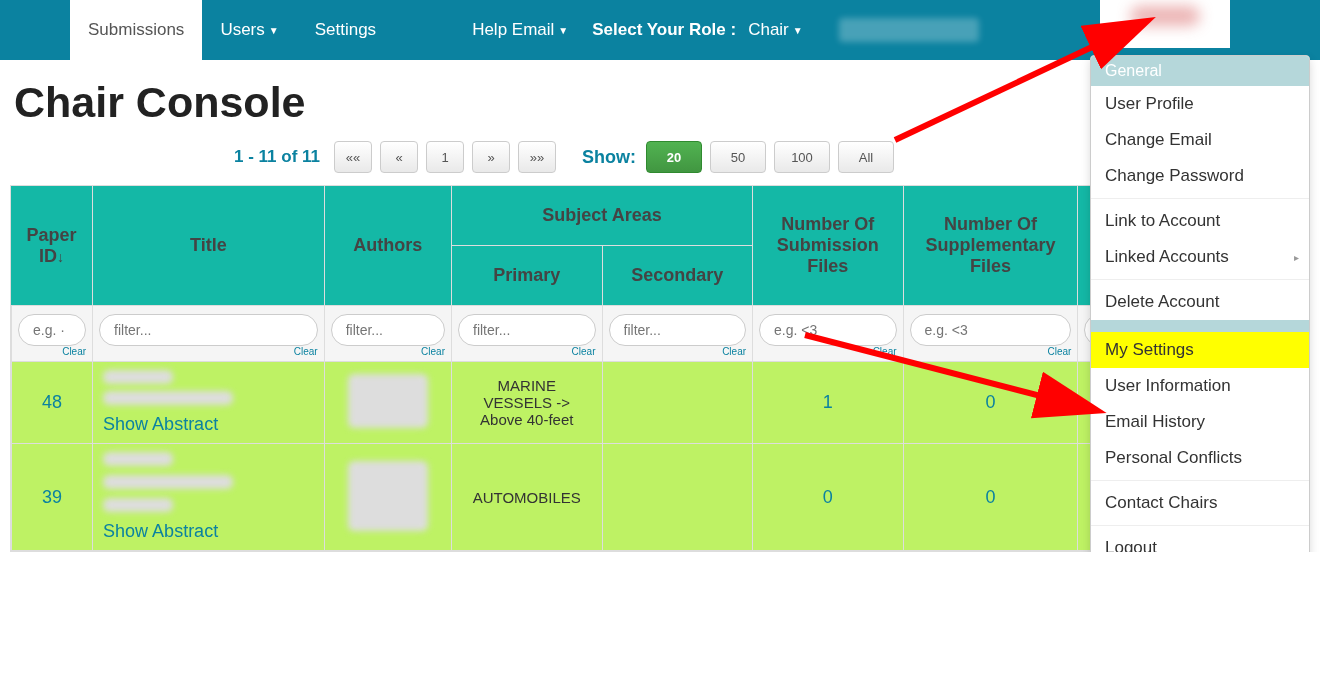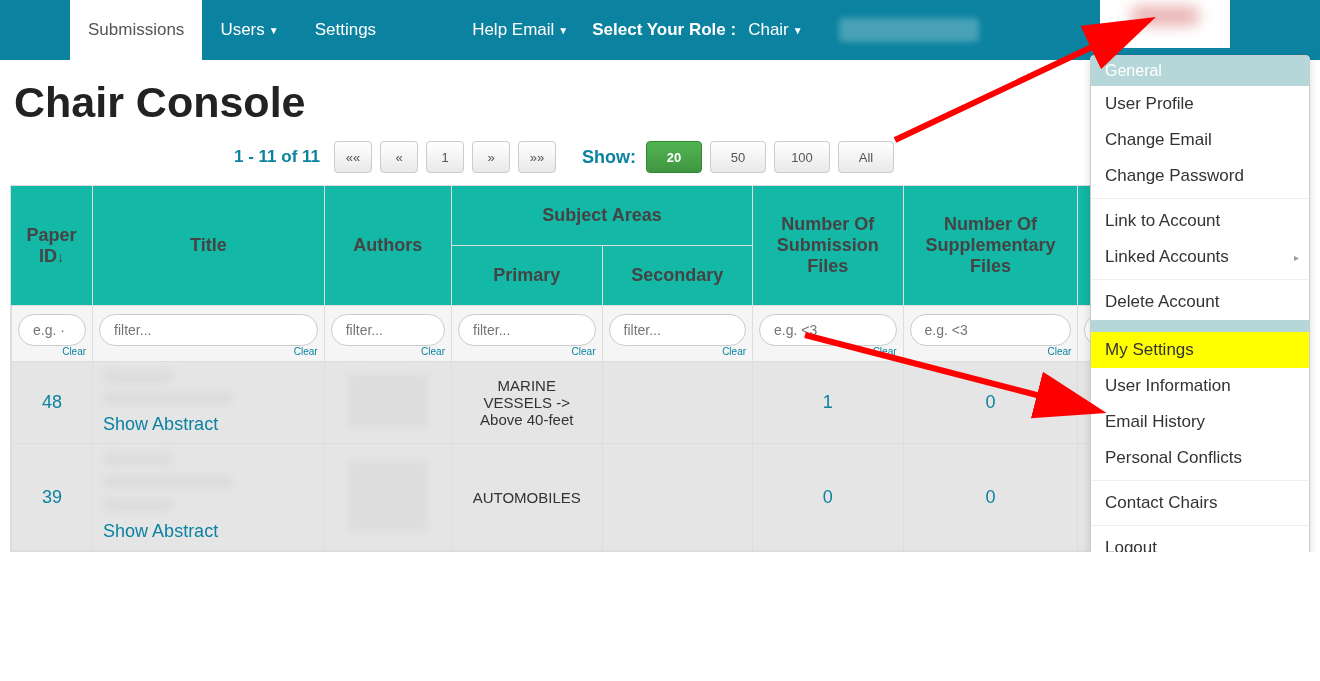--- a/index.html
+++ b/index.html
@@ -92,21 +92,21 @@
     width:calc(100% - 20px);
     margin:0 10px;
     border:1px solid var(--border);
   }
   table.grid th, table.grid td{
     border-left:1px solid var(--border);
     border-bottom:1px solid var(--border);
     padding:8px 10px;
     text-align:center;
     vertical-align:middle;
-    background:#e5e5e5;
+    background:#bef264;
   }
   table.grid tr:first-child th:first-child{border-left:none;}
   table.grid th{
     background:#14b8a6;
     font-weight:700;color:#444;font-size:18px;
     height:60px;
   }
   table.grid th .sort{font-size:14px;}
   
   tr.filter-row td{background:#f5f5f5;padding:8px 6px 4px 6px;}

